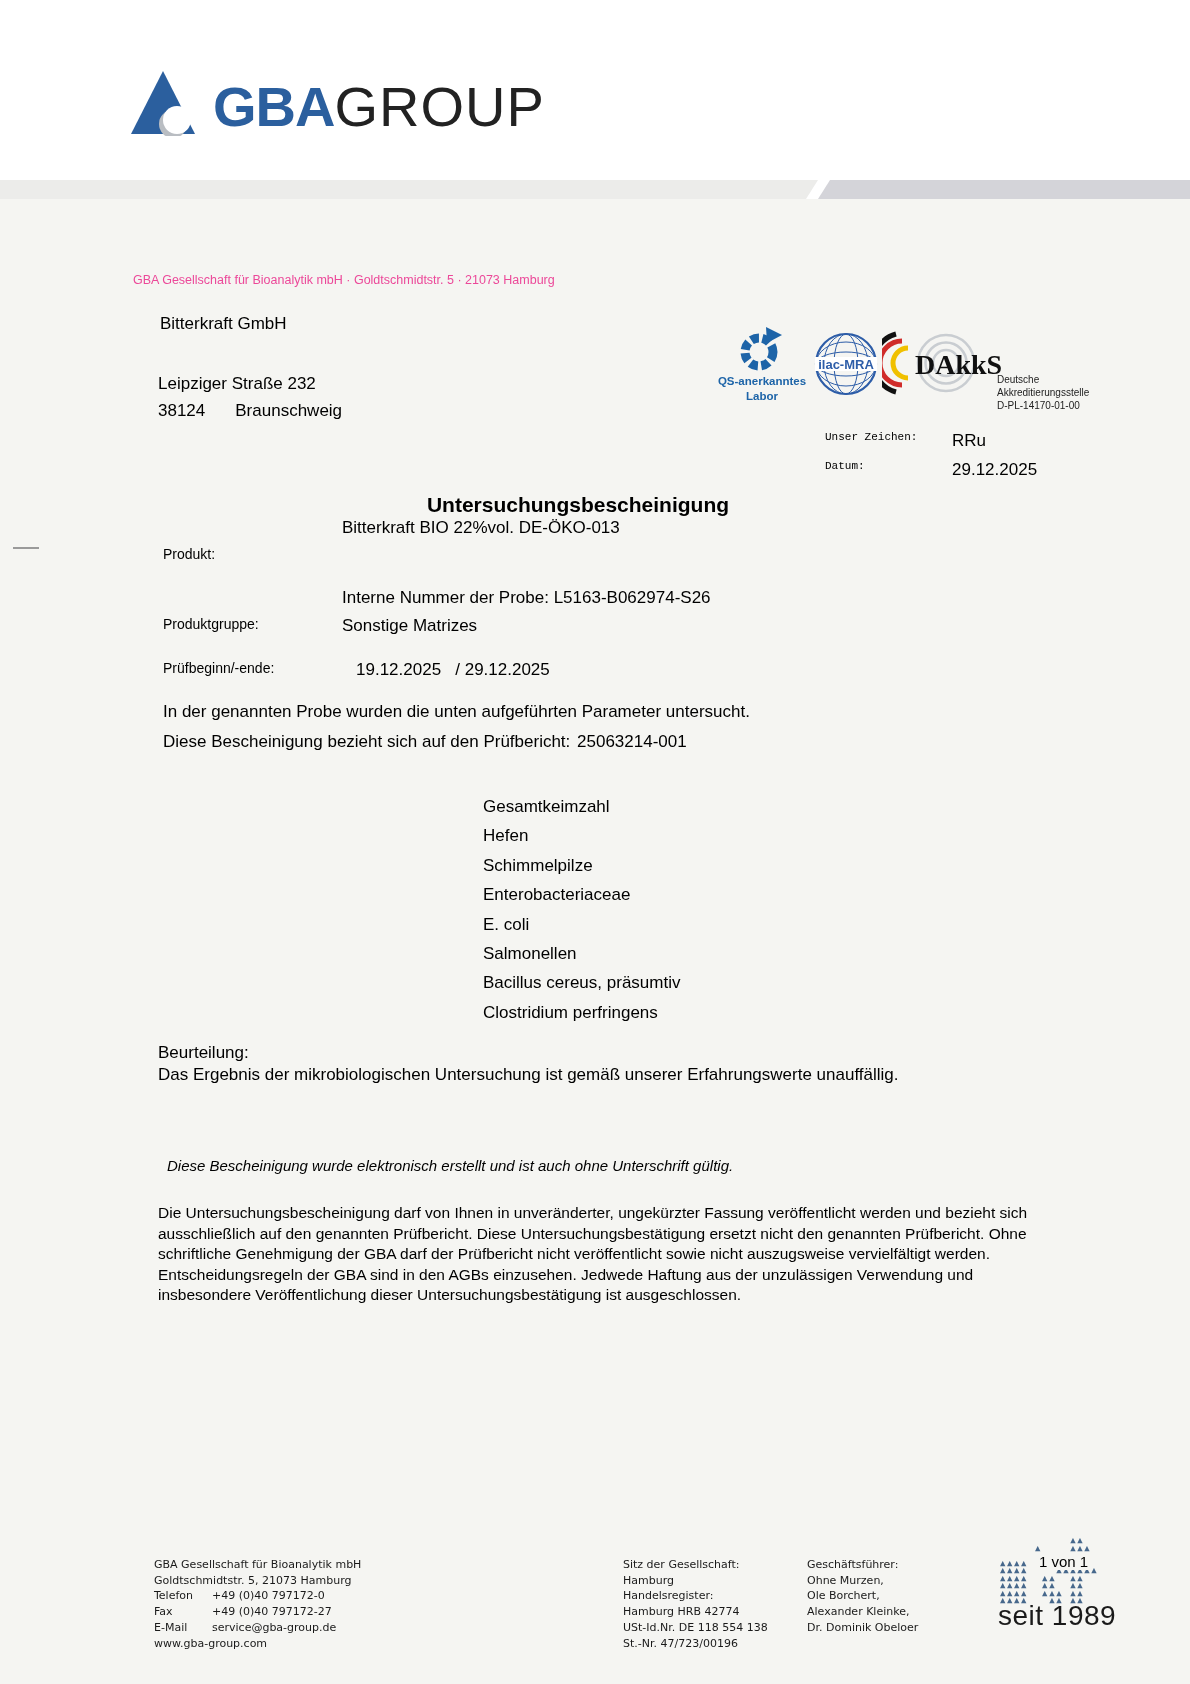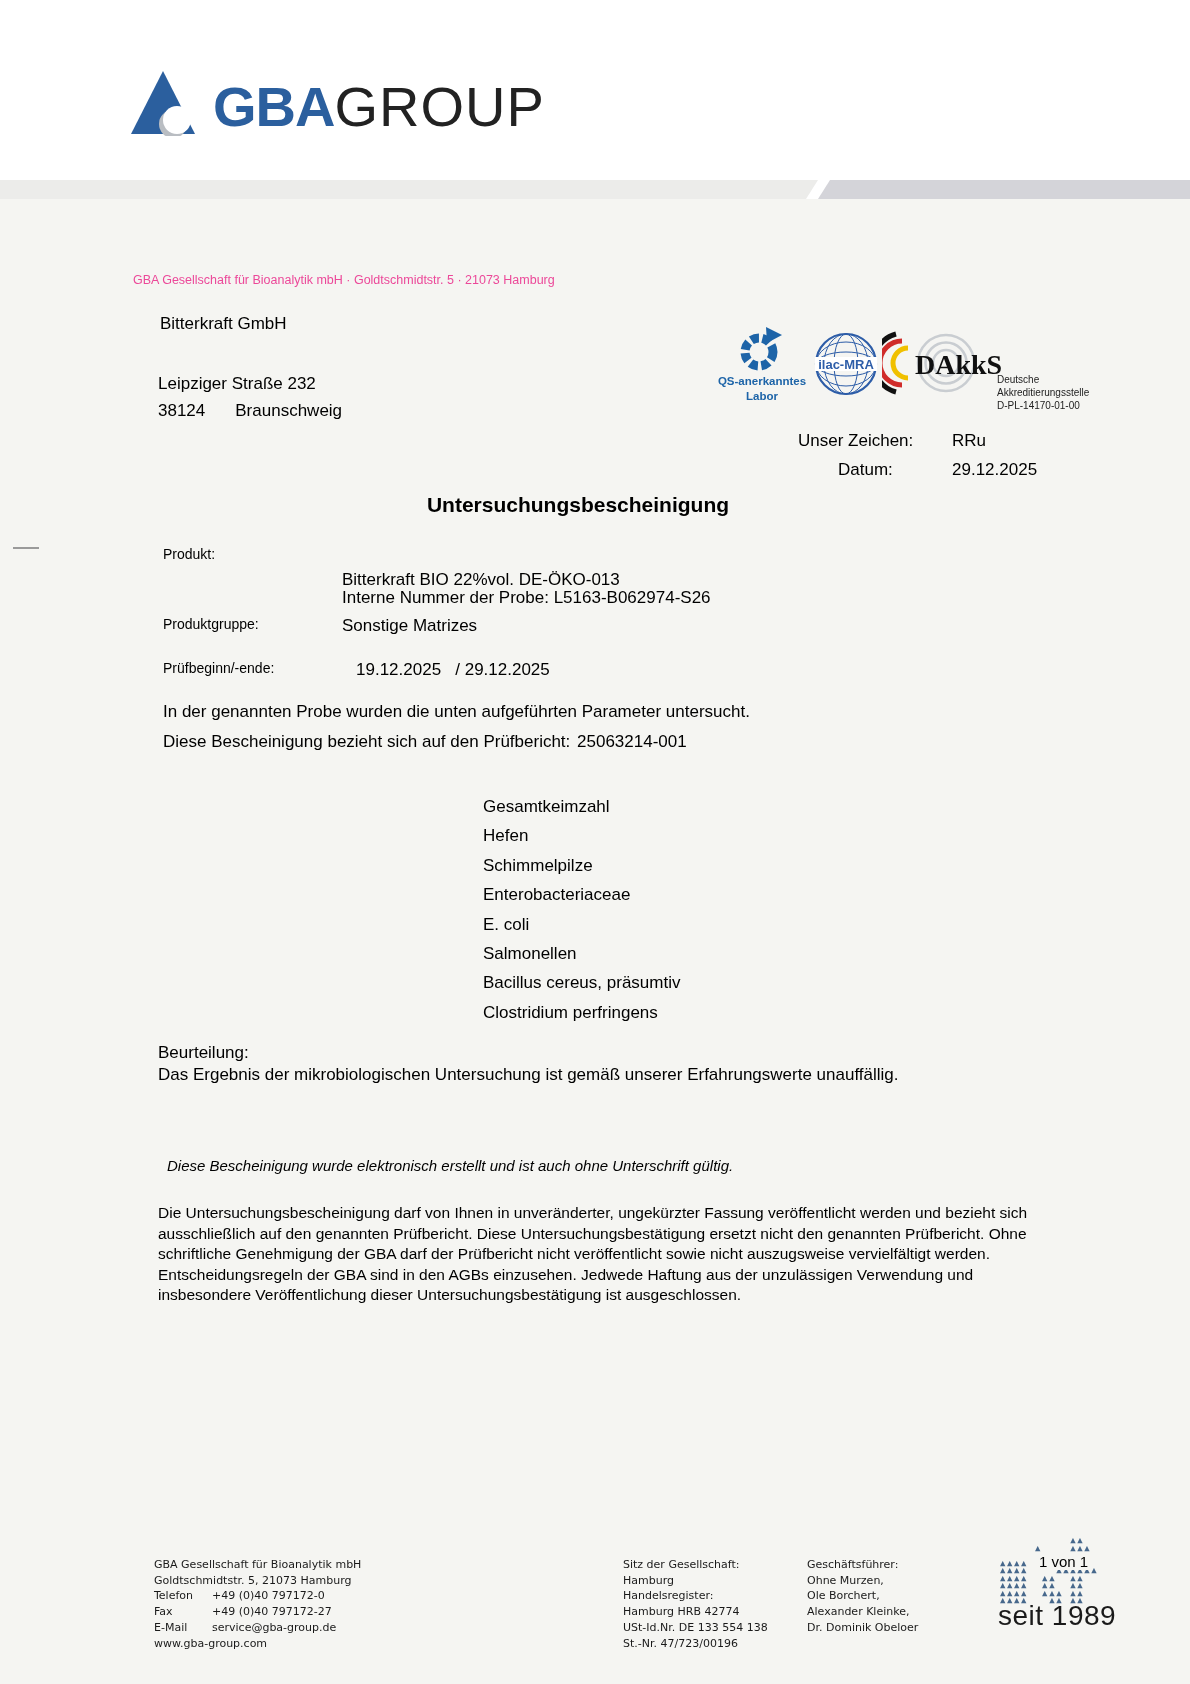--- a/index.html
+++ b/index.html
@@ -27,21 +27,21 @@
 
   .addr-name { left:160px; top:314px; font-size:17px; }
   .addr-street { left:158px; top:374px; font-size:17px; }
   .addr-city-row { left:158px; top:401px; font-size:17px; }
   .addr-city-row .city { margin-left:30px; }
 
   .qs-text { left:692px; top:374px; width:140px; text-align:center;
     font-size:11.5px; font-weight:bold; color:#1d64a8; line-height:15px; }
   .dakks-sub { left:997px; top:373px; font-size:10px; line-height:13px; color:#222; }
 
-  .meta-label { left:798px; font-size:17px; }
+  .meta-label { left:825px; font-size:11px;font-family:Liberation Mono, monospace; }
   .meta-value { left:952px; font-size:17px; }
 
   .title { left:158px; top:493px; width:840px; text-align:center; font-size:21px; font-weight:bold; }
 
   .flabel { left:163px; font-size:14px; font-weight:normal; }
   .fvalue { left:342px; font-size:17px; }
   .pre { white-space:pre; }
 
   .intro { left:163px; font-size:17px; }
   .params { left:483px; top:792px; font-size:17px; line-height:29.4px; }
@@ -132,29 +132,29 @@
     </svg>
   </div>
   <div class="abs dakks-sub z1">
     <div>Deutsche</div>
     <div>Akkreditierungsstelle</div>
     <div>D-PL-14170-01-00</div>
   </div>
 
   <div class="abs meta-label z1" style="top:431px;">Unser Zeichen:</div>
   <div class="abs meta-value z1" style="top:431px;">RRu</div>
-  <div class="abs meta-label z1" style="top:460px;margin-left:40px;">Datum:</div>
+  <div class="abs meta-label z1" style="top:460px;">Datum:</div>
   <div class="abs meta-value z1" style="top:460px;">29.12.2025</div>
 
   <div class="abs title z1">Untersuchungsbescheinigung</div>
 
   <div class="abs fold-mark z1"></div>
 
   <div class="abs flabel z1" style="top:546px;">Produkt:</div>
-  <div class="abs fvalue z1" style="top:570px;">Bitterkraft BIO 22%vol. DE-ÖKO-013</div>
+  <div class="abs fvalue z1" style="top:518px;">Bitterkraft BIO 22%vol. DE-ÖKO-013</div>
 
   <div class="abs fvalue z1" style="top:588px;">Interne Nummer der Probe: L5163-B062974-S26</div>
 
   <div class="abs flabel z1" style="top:616px;">Produktgruppe:</div>
   <div class="abs fvalue z1" style="top:616px;">Sonstige Matrizes</div>
 
   <div class="abs flabel z1" style="top:660px;">Prüfbeginn/-ende:</div>
   <div class="abs fvalue pre z1" style="left:356px; top:660px;">19.12.2025   / 29.12.2025</div>
 
   <div class="abs intro z1" style="top:702px;">In der genannten Probe wurden die unten aufgeführten Parameter untersucht.</div>
@@ -188,21 +188,21 @@
     <div><span class="ft-contact-label">Fax</span><span>+49 (0)40 797172-27</span></div>
     <div><span class="ft-contact-label">E-Mail</span><span>service@gba-group.de</span></div>
     <div>www.gba-group.com</div>
   </div>
 
   <div class="abs ft ft-mid z1">
     <div>Sitz der Gesellschaft:</div>
     <div>Hamburg</div>
     <div>Handelsregister:</div>
     <div>Hamburg HRB 42774</div>
-    <div>USt-Id.Nr. DE 133 554 138</div>
+    <div>USt-Id.Nr. DE 118 554 138</div>
     <div>St.-Nr. 47/723/00196</div>
   </div>
 
   <div class="abs ft ft-right z1">
     <div>Geschäftsführer:</div>
     <div>Ohne Murzen,</div>
     <div>Ole Borchert,</div>
     <div>Alexander Kleinke,</div>
     <div>Dr. Dominik Obeloer</div>
   </div>

